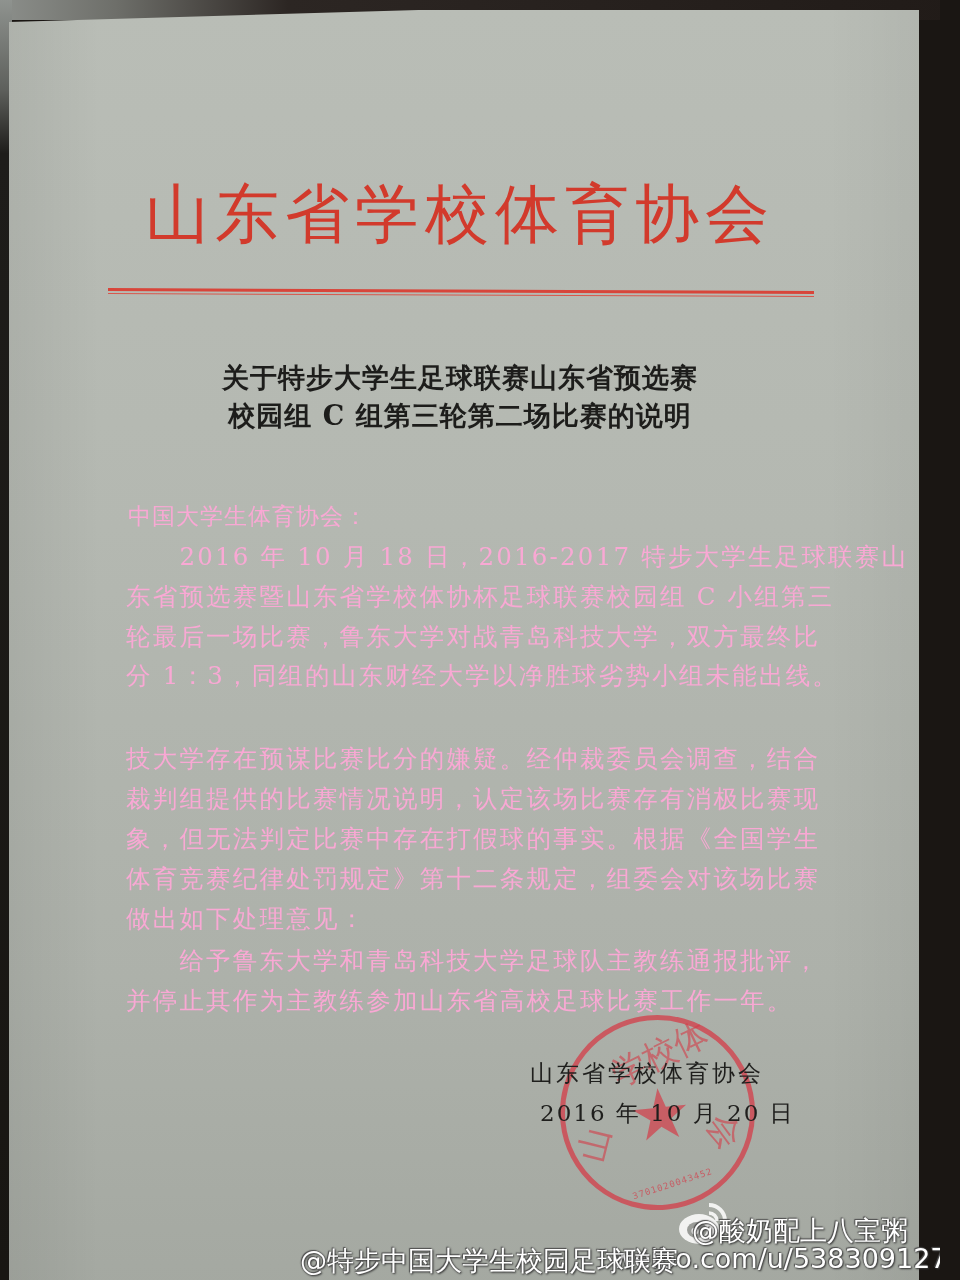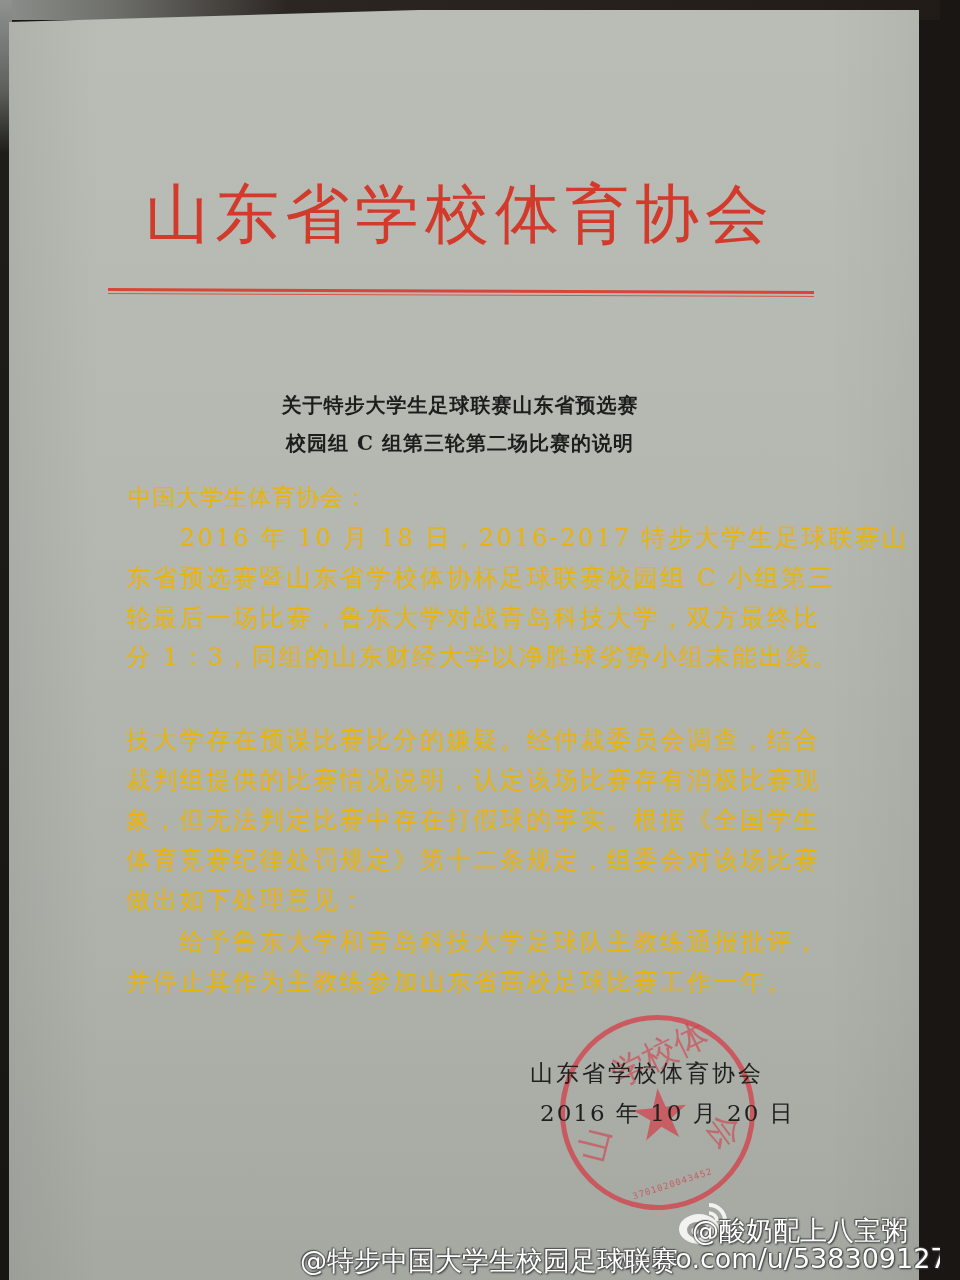--- a/index.html
+++ b/index.html
@@ -36,26 +36,26 @@
     }
     .red-rule {
       position: absolute; left: 108px; top: 288px; width: 706px; height: 7px;
     }
     .red-rule .thick { position: absolute; left: 0; top: 0; width: 100%; height: 3px; background: #d8453a; transform: rotate(0.25deg); transform-origin: left; }
     .red-rule .thin  { position: absolute; left: 0; top: 5px; width: 100%; height: 1px; background: #d8574c; transform: rotate(0.25deg); transform-origin: left; }
 
     .title {
       position: absolute; left: 190px; width: 540px; text-align: center;
       font-family: "DejaVu Serif", serif; font-weight: bold;
-      font-size: 20px; color: #1d1d1b; letter-spacing: 1px; white-space: nowrap; margin-top: 32px;
+      font-size: 27px; color: #1d1d1b; letter-spacing: 1px; white-space: nowrap;
     }
     .title.l1 { top: 360px; }
     .title.l2 { top: 398px; }
     .para-line { position: absolute; left: 126px; white-space: nowrap;
-      font-family: "DejaVu Serif", serif; font-size: 24.5px; color: #eab308; letter-spacing: 2.2px; }
+      font-family: "DejaVu Serif", serif; font-size: 24.5px; color: #f9a8d4; letter-spacing: 2.2px; margin-top: 19px; }
 
     .signature {
       position: absolute; font-family: "DejaVu Serif", serif;
       font-size: 23px; color: #1f1f1d; letter-spacing: 3px; white-space: nowrap;
     }
 
     .seal {
       position: absolute; left: 560px; top: 1015px; width: 195px; height: 195px;
       border: 5px solid rgba(212, 60, 72, 0.75); border-radius: 50%;
       transform: rotate(-6deg);

